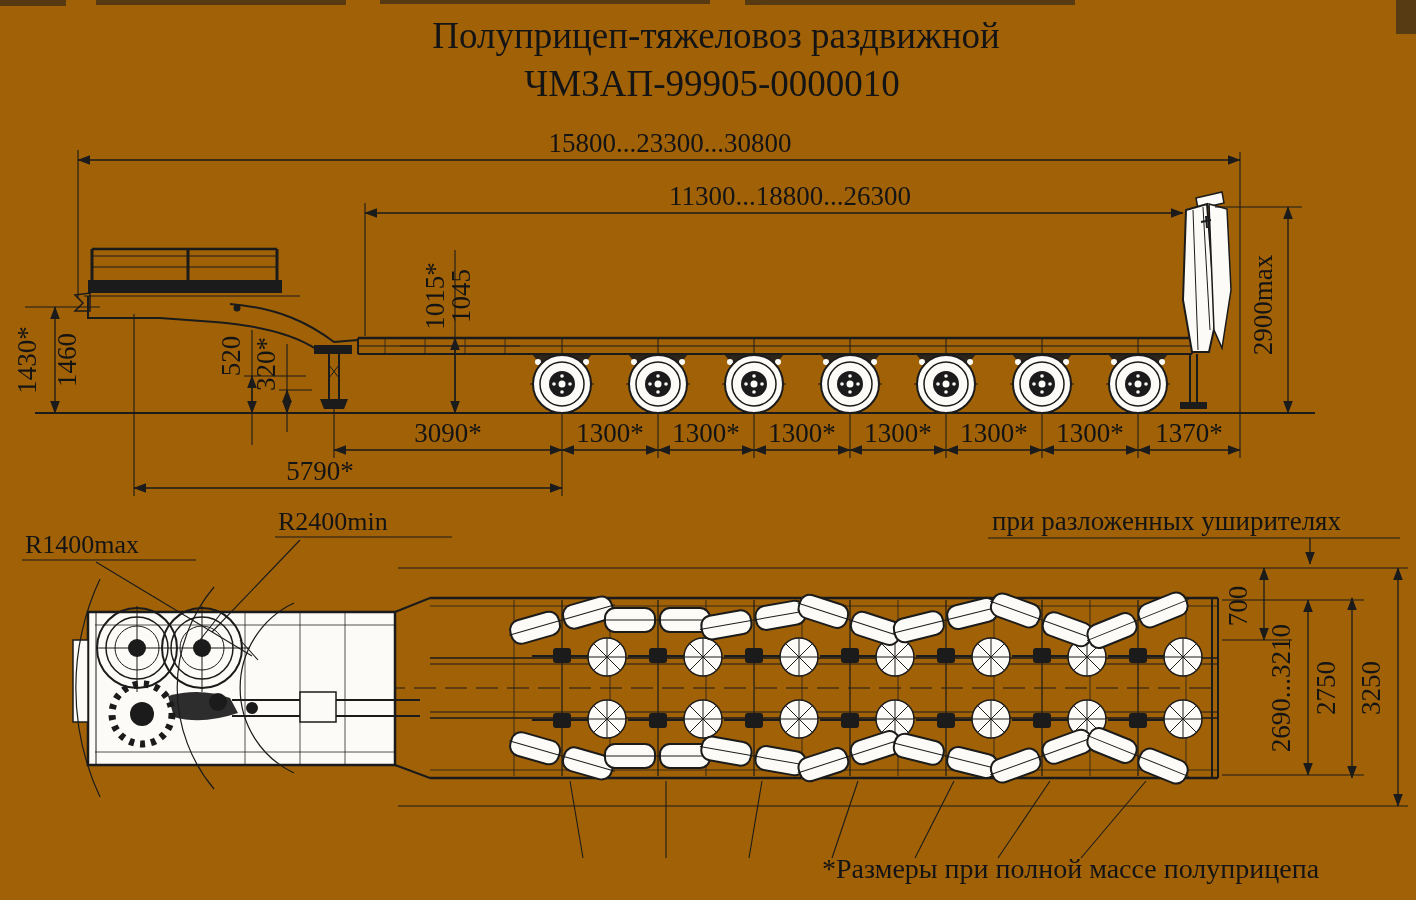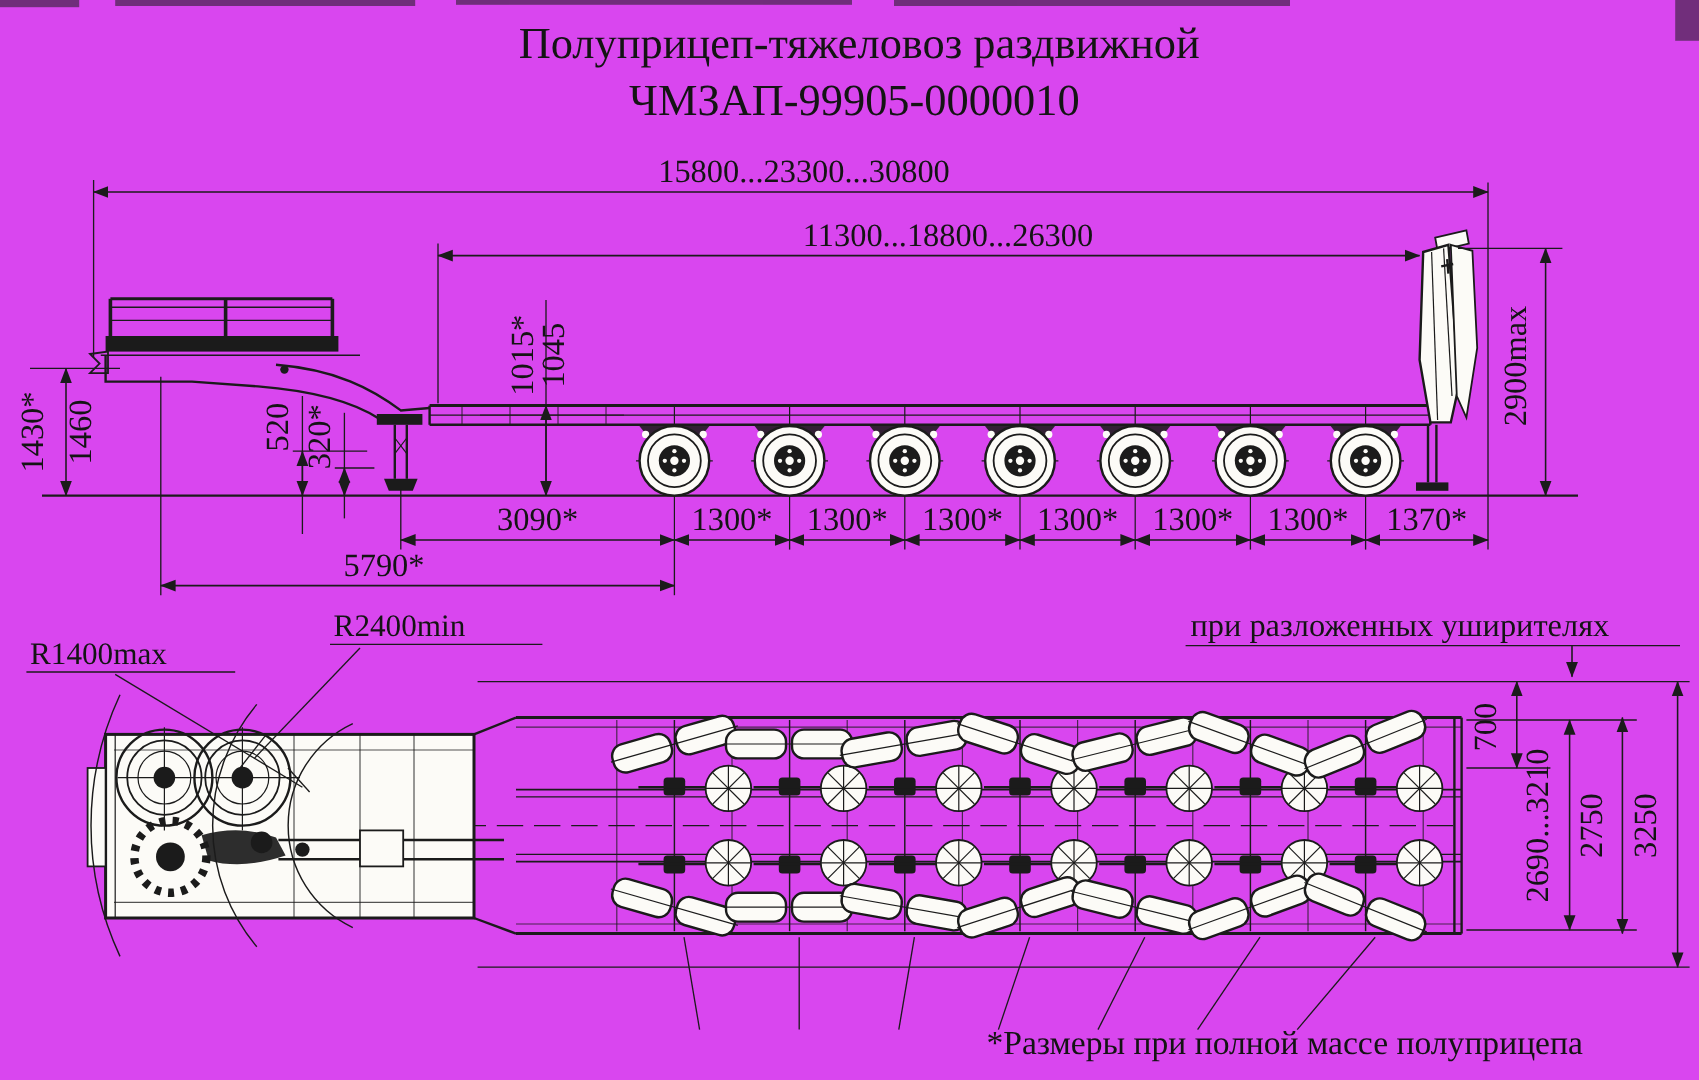--- a/index.html
+++ b/index.html
@@ -1,16 +1,16 @@
 <!DOCTYPE html>
 <html><head>
 <meta charset="utf-8">
 <style>
   html,body{margin:0;padding:0;background:#e8e8e8;}
-  .page{width:1416px;height:900px;background:#d946ef;position:relative;overflow:hidden;}
+  .page{width:1416px;height:900px;background:#a16207;position:relative;overflow:hidden;}
   svg{display:block;}
   .ink{stroke:#1b1b1b;fill:none;}
   .w1{stroke-width:1;} .w12{stroke-width:1.2;} .w15{stroke-width:1.5;} .w2{stroke-width:2;} .w25{stroke-width:2.5;} .w3{stroke-width:3;}
   .fill{fill:#1b1b1b;stroke:none;}
   .paper{fill:#fcfbf7;}
   .dim{stroke:#1b1b1b;stroke-width:1.3;fill:none;marker-start:url(#ar);marker-end:url(#ar);}
   .ext{stroke:#1b1b1b;stroke-width:1.1;fill:none;}
   .thin{stroke:#1b1b1b;stroke-width:1;fill:none;opacity:.75;}
   text{font-family:"Liberation Serif","DejaVu Serif",serif;fill:#141414;}
   .title{font-size:37px;}

